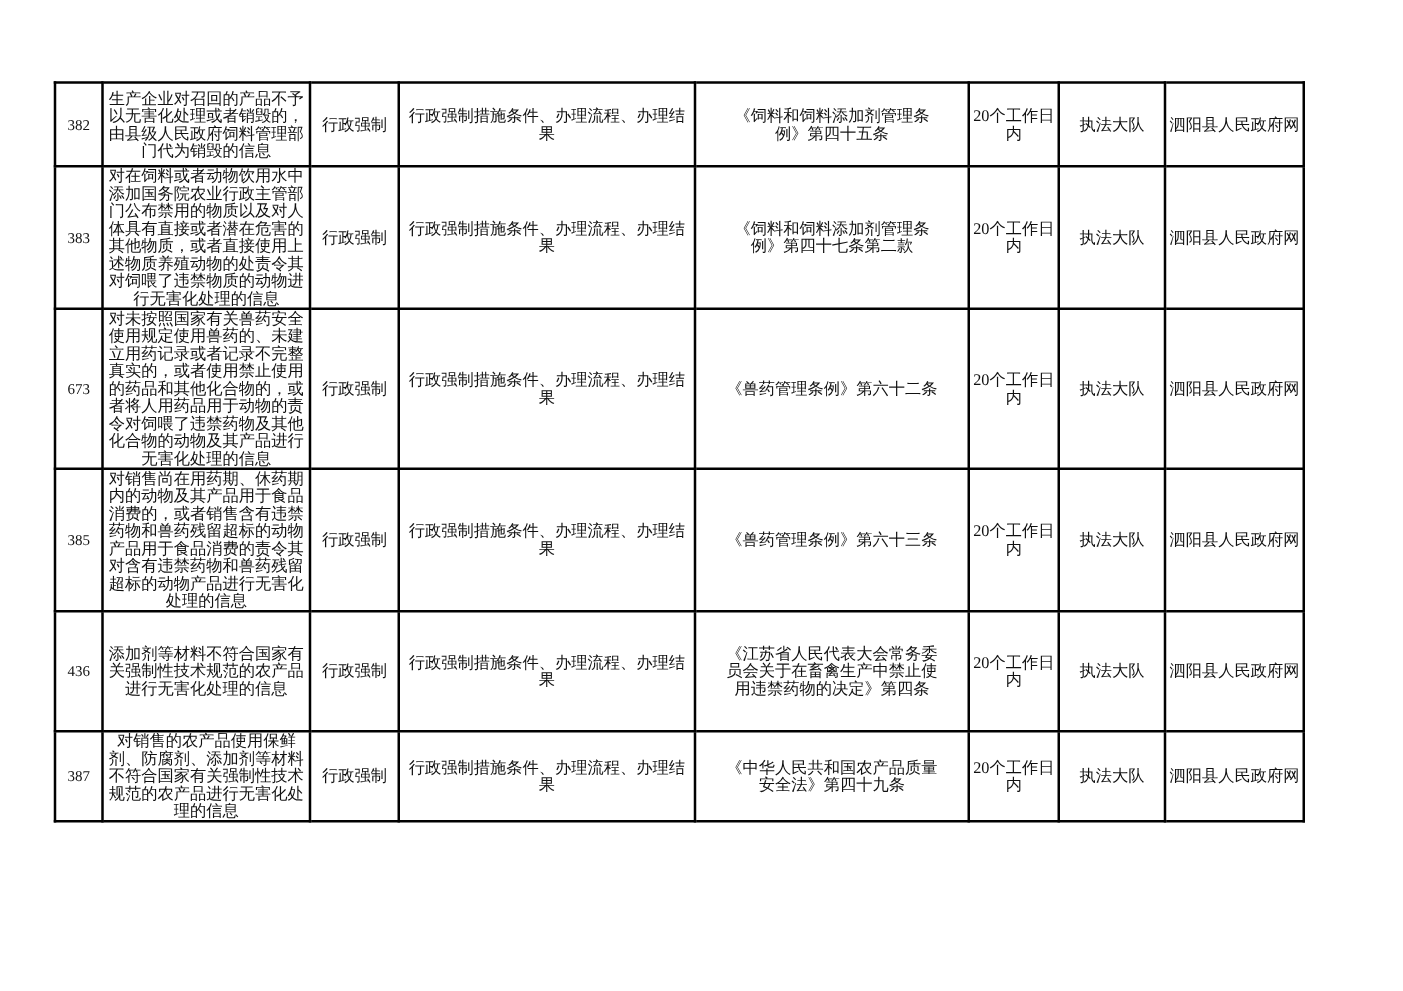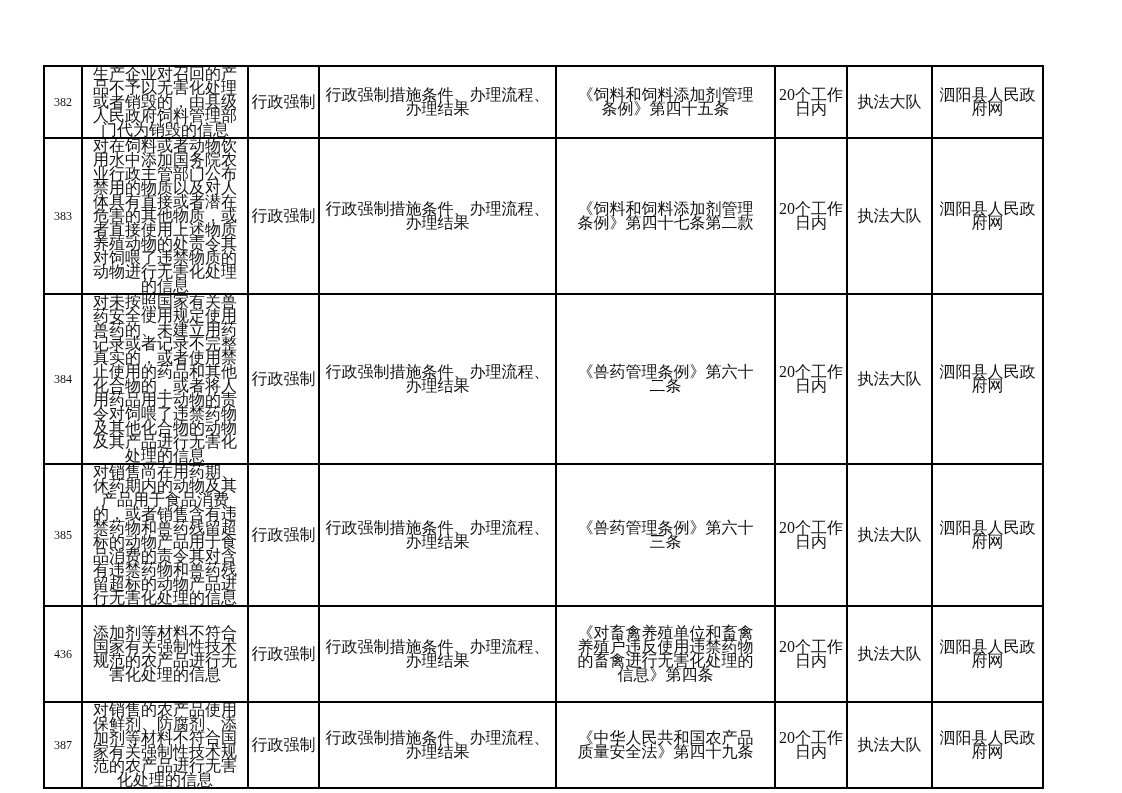--- a/index.html
+++ b/index.html
@@ -23,21 +23,21 @@
     top: 65px;
     width: 999px;
     border-collapse: collapse;
     table-layout: fixed;
   }
   table.grid td {
     border: 2px solid #000000;
     vertical-align: middle;
     text-align: center;
     font-family: "Liberation Serif", "DejaVu Serif", serif;
-    font-size: 16px;
+    font-size: 13px;
     line-height: 14px;
     color: #111111;
     padding: 0 2px;
     overflow: hidden;
     word-break: break-all;
   }
   table.grid td.num {
     font-size: 12px;
     font-family: Liberation Serif, serif;
   }
@@ -89,21 +89,21 @@
         <td class="num">383</td>
         <td class="desc">对在饲料或者动物饮用水中添加国务院农业行政主管部门公布禁用的物质以及对人体具有直接或者潜在危害的其他物质，或者直接使用上述物质养殖动物的处责令其对饲喂了违禁物质的动物进行无害化处理的信息</td>
         <td>行政强制</td>
         <td>行政强制措施条件、办理流程、办理结果</td>
         <td class="basis">《饲料和饲料添加剂管理条例》第四十七条第二款</td>
         <td class="limit">20个工作日内</td>
         <td>执法大队</td>
         <td>泗阳县人民政府网</td>
       </tr>
       <tr class="r2">
-        <td class="num">384</td>
+        <td class="num">673</td>
         <td class="desc">对未按照国家有关兽药安全使用规定使用兽药的、未建立用药记录或者记录不完整真实的，或者使用禁止使用的药品和其他化合物的，或者将人用药品用于动物的责令对饲喂了违禁药物及其他化合物的动物及其产品进行无害化处理的信息</td>
         <td>行政强制</td>
         <td>行政强制措施条件、办理流程、办理结果</td>
         <td class="basis">《兽药管理条例》第六十二条</td>
         <td class="limit">20个工作日内</td>
         <td>执法大队</td>
         <td>泗阳县人民政府网</td>
       </tr>
       <tr class="r3">
         <td class="num">385</td>
@@ -113,21 +113,21 @@
         <td class="basis">《兽药管理条例》第六十三条</td>
         <td class="limit">20个工作日内</td>
         <td>执法大队</td>
         <td>泗阳县人民政府网</td>
       </tr>
       <tr class="r4">
         <td class="num">436</td>
         <td class="desc">添加剂等材料不符合国家有关强制性技术规范的农产品进行无害化处理的信息</td>
         <td>行政强制</td>
         <td>行政强制措施条件、办理流程、办理结果</td>
-        <td class="basis">《对畜禽养殖单位和畜禽养殖户违反使用违禁药物的畜禽进行无害化处理的信息》第四条</td>
+        <td class="basis">《江苏省人民代表大会常务委员会关于在畜禽生产中禁止使用违禁药物的决定》第四条</td>
         <td class="limit">20个工作日内</td>
         <td>执法大队</td>
         <td>泗阳县人民政府网</td>
       </tr>
       <tr class="r5">
         <td class="num">387</td>
         <td class="desc">对销售的农产品使用保鲜剂、防腐剂、添加剂等材料不符合国家有关强制性技术规范的农产品进行无害化处理的信息</td>
         <td>行政强制</td>
         <td>行政强制措施条件、办理流程、办理结果</td>
         <td class="basis">《中华人民共和国农产品质量安全法》第四十九条</td>

